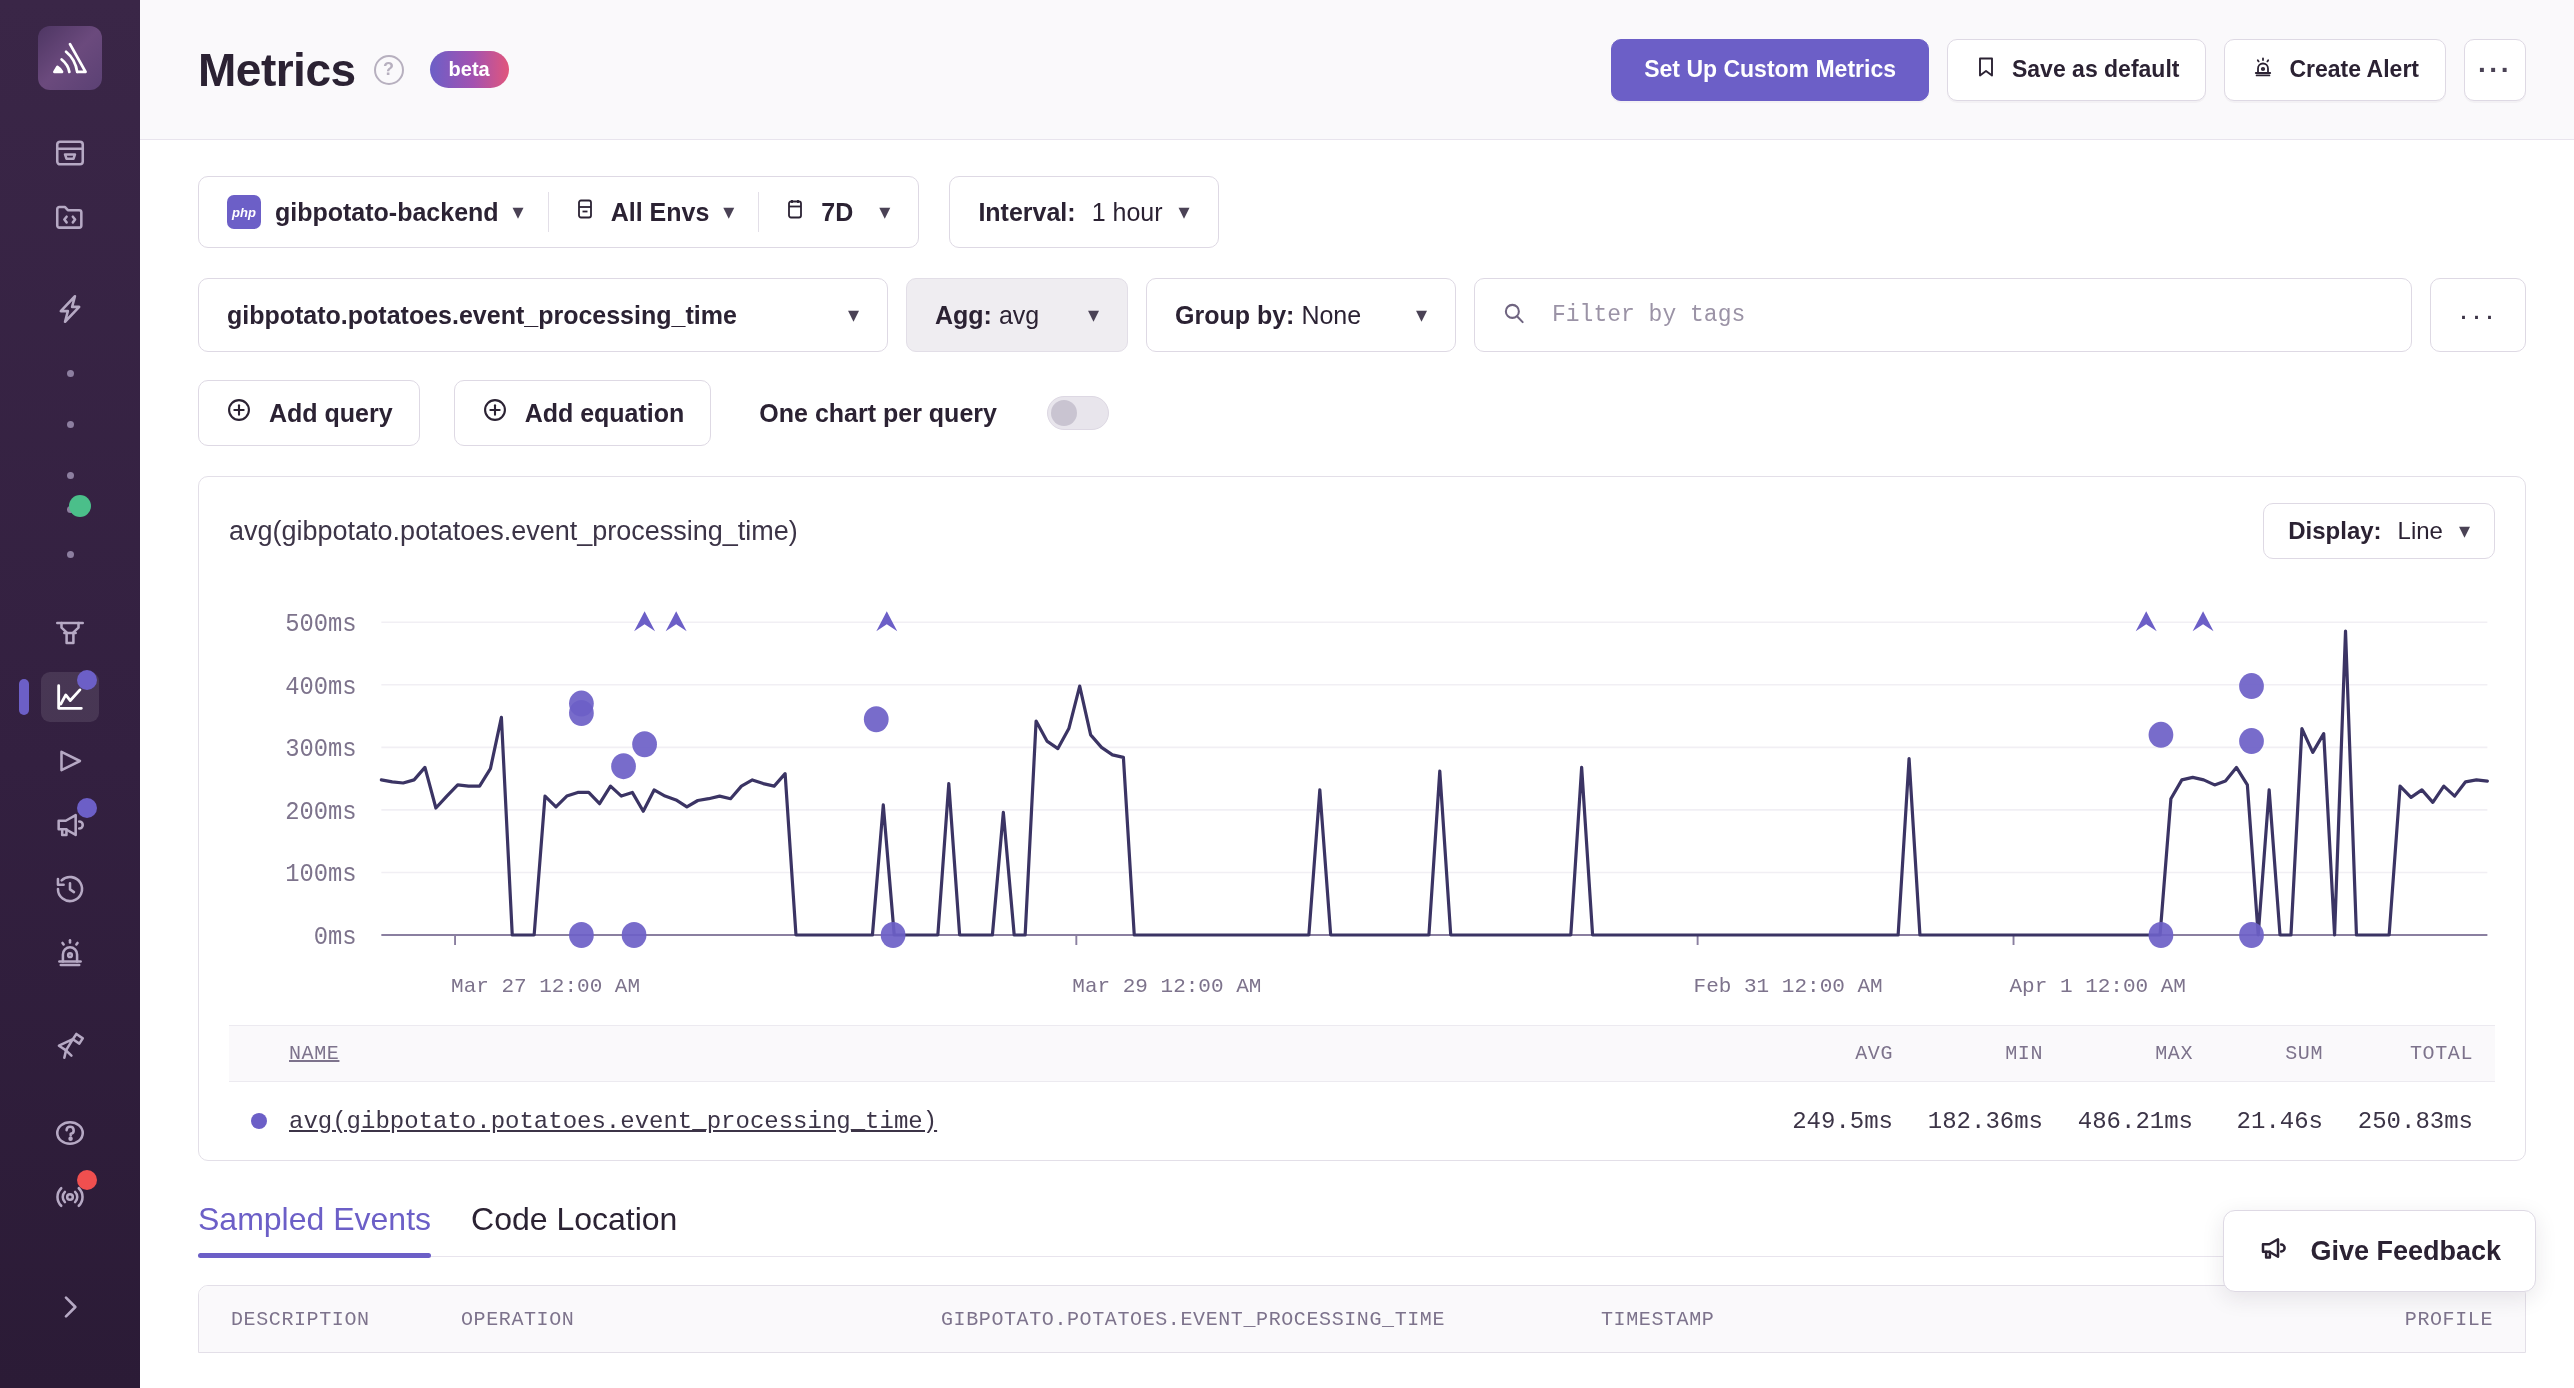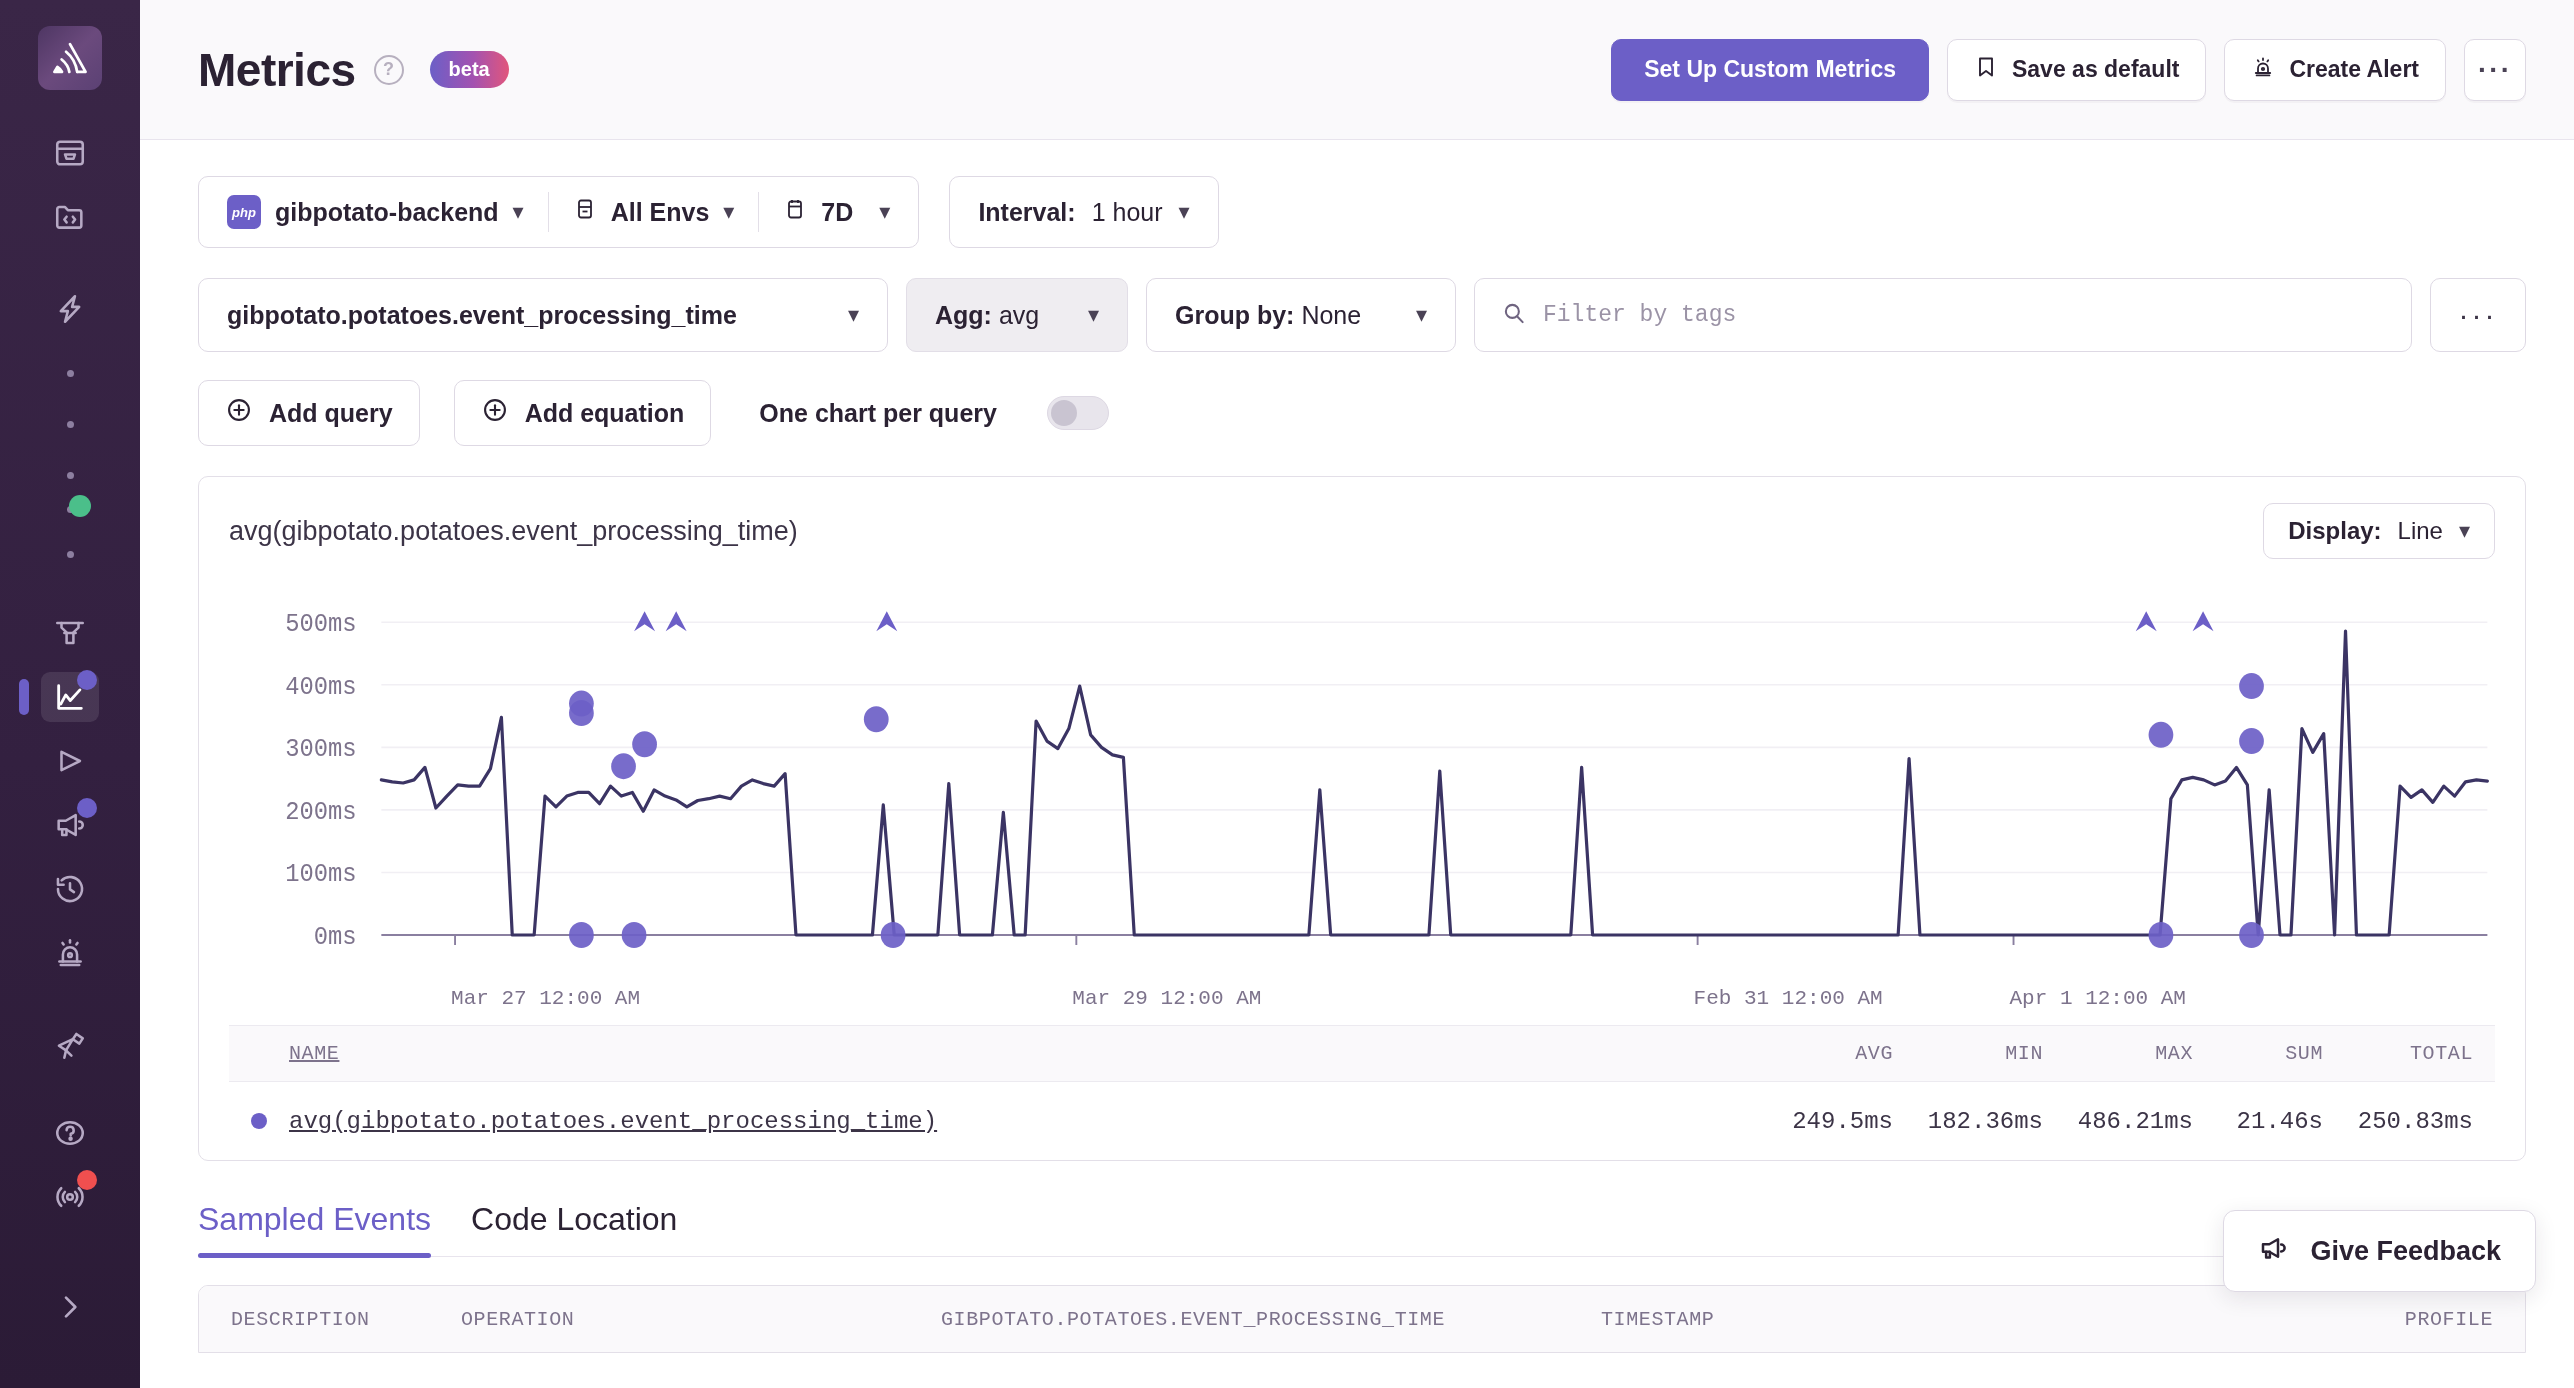--- a/index.html
+++ b/index.html
@@ -112,21 +112,21 @@
     background:#fff; font-size:25px; color:#2b2233; white-space:nowrap;
   }
   .q-box.metric { width: 690px; font-weight:700; }
   .q-box.agg { background:#efedf1; border-color:#e2dee7; width:222px; }
   .q-box.agg b { font-weight:700; }
   .q-box.agg .v { font-weight:400; }
   .q-box.groupby { width:310px; }
   .q-box.groupby b { font-weight:700; }
   .q-box.groupby .v { font-weight:400; }
   .filter-input {
-    flex:1; display:flex; align-items:center; gap:16px; height:74px;
+    flex:1; display:flex; align-items:center; gap:25px; height:74px;
     border:1px solid #ded9e4; border-radius:10px; background:#fff; padding: 0 26px;
     min-width:0;
   }
   .filter-input .ph {
     font-family:"Liberation Mono", monospace; font-size:23px; color:#9b93a6;
   }
   .q-more {
     width:96px; height:74px; border:1px solid #ded9e4; border-radius:10px;
     background:#fff; display:flex; align-items:center; justify-content:center;
     font-size:30px; letter-spacing:3px; color:#3c3447;
@@ -158,21 +158,21 @@
     background:#fff; font-size:24px; color:#2b2233;
   }
   .display-btn b { font-weight:700; }
 
   .chart-wrap { position:relative; height: 400px; margin-top: 14px; }
   .chart-svg { display:block; width:100%; height:100%; }
   .xlabels {
     position:relative; height:32px; margin-top:2px;
     font-family:"Liberation Mono", monospace; font-size:21px; color:#7d738c;
   }
-  .xlabels span { position:absolute; top:12px; white-space:nowrap; }
+  .xlabels span { position:absolute; top:0; white-space:nowrap; }
 
   .legend-table { margin-top: 18px; border-top:1px solid #eceaf0; }
   .lt-head {
     display:flex; align-items:center; height:56px; background:#faf9fb;
     font-family:"Liberation Mono", monospace; font-size:20px; color:#7d738c;
     letter-spacing:0.6px; padding: 0 22px; border-bottom:1px solid #eceaf0;
   }
   .lt-row {
     display:flex; align-items:center; height:78px; padding: 0 22px;
     font-family:"Liberation Mono", monospace; font-size:24px; color:#3c3447;

